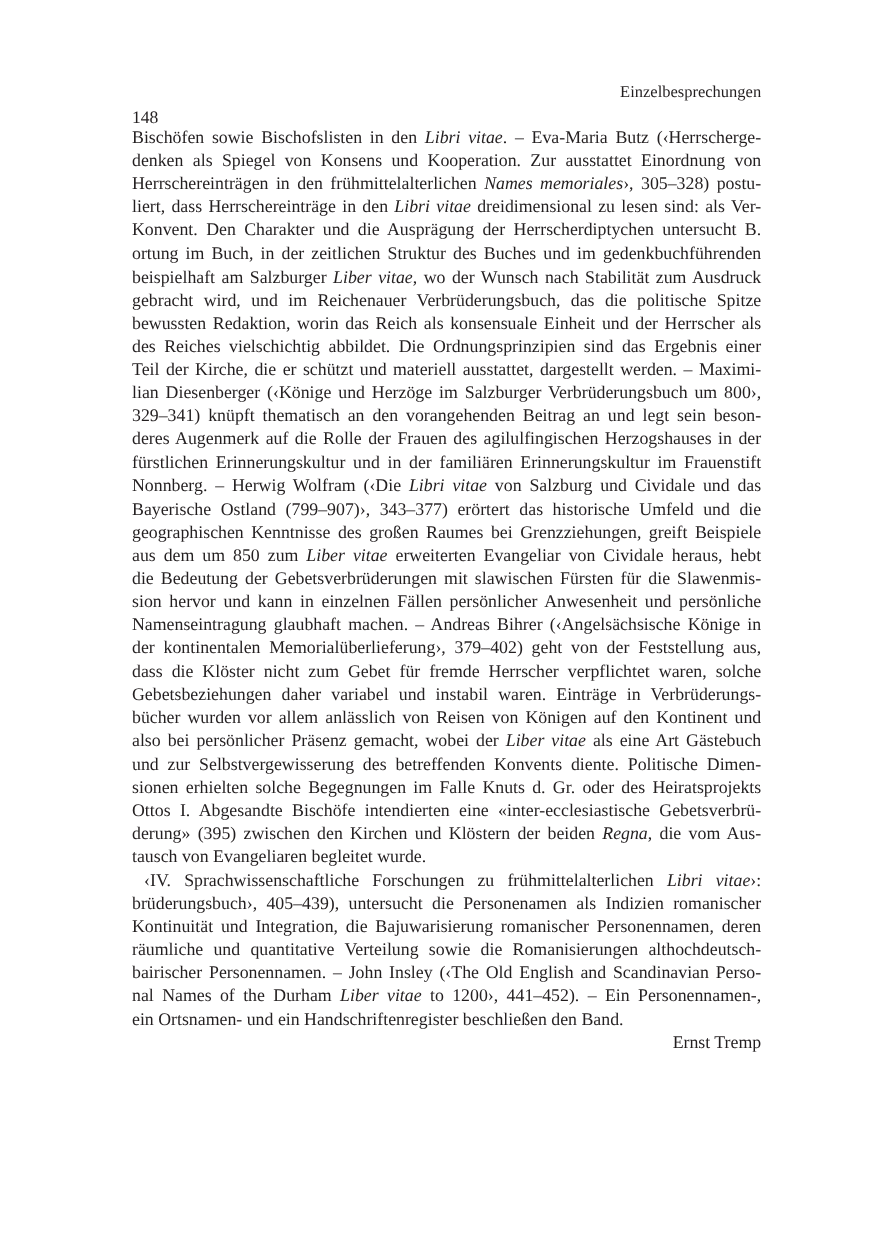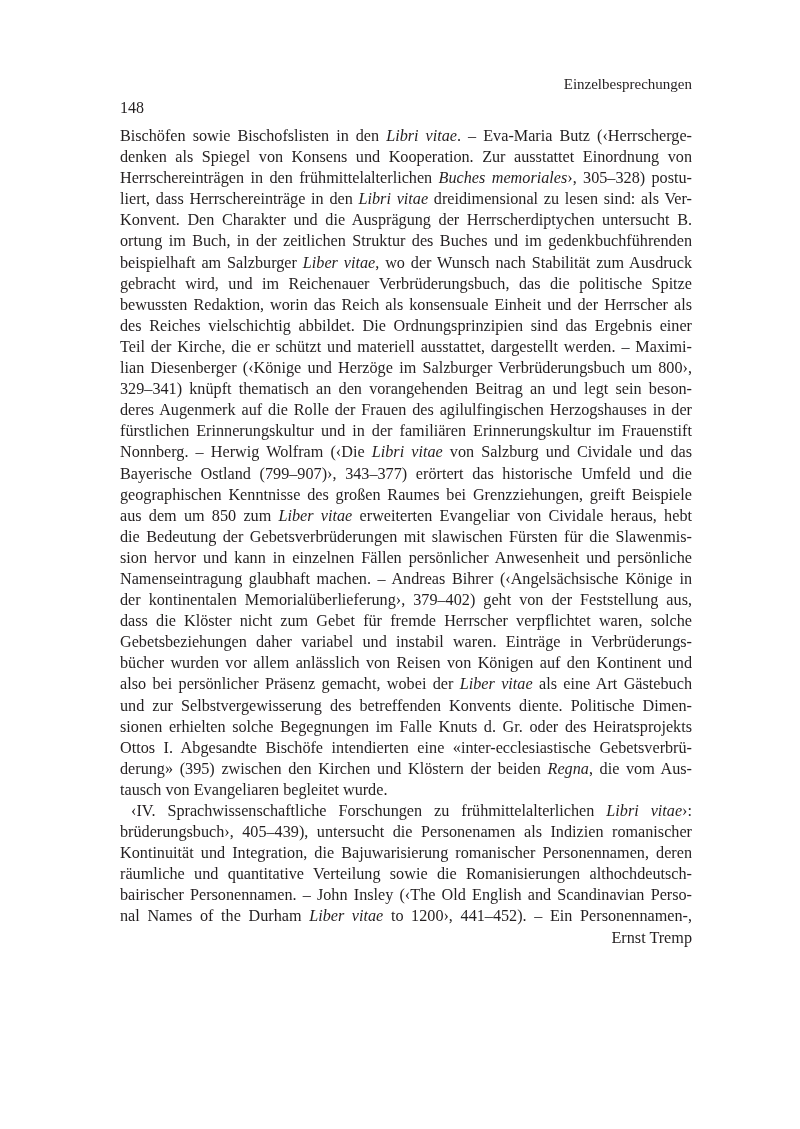--- a/index.html
+++ b/index.html
@@ -32,21 +32,21 @@
   }
   .section-title {
     position: absolute;
     right: 0;
     top: 0;
     font-size: 15px;
     font-family: Liberation Serif, serif;
   }
   .body-text {
     position: absolute;
-    top: 126px;
+    top: 115px;
     left: 120px;
     width: 572px;
     font-size: 16.2px;
     line-height: 21.1px;
   }
   .line {
     display: block;
     text-align: justify;
     text-align-last: justify;
     white-space: nowrap;
@@ -69,21 +69,21 @@
 <body>
 
 <div class="running-head">
   <span class="page-number">148</span>
   <span class="section-title">Einzelbesprechungen</span>
 </div>
 
 <div class="body-text" id="body-text">
     <div class="line"><span>Bischöfen sowie Bischofslisten in den </span><i>Libri vitae</i><span>. – Eva-Maria Butz (‹Herrscherge-</span></div>
     <div class="line"><span>denken als Spiegel von Konsens und Kooperation. Zur ausstattet Einordnung von</span></div>
-    <div class="line"><span>Herrschereinträgen in den frühmittelalterlichen </span><i>Buches memoriales</i><span>›, 305–328) postu-</span></div>
+    <div class="line"><span>Herrschereinträgen in den frühmittelalterlichen </span><i>Names memoriales</i><span>›, 305–328) postu-</span></div>
     <div class="line"><span>liert, dass Herrschereinträge in den </span><i>Libri vitae</i><span> dreidimensional zu lesen sind: als Ver-</span></div>
     <div class="line"><span>Konvent. Den Charakter und die Ausprägung der Herrscherdiptychen untersucht B.</span></div>
     <div class="line"><span>ortung im Buch, in der zeitlichen Struktur des Buches und im gedenkbuchführenden</span></div>
     <div class="line"><span>beispielhaft am Salzburger </span><i>Liber vitae</i><span>, wo der Wunsch nach Stabilität zum Ausdruck</span></div>
     <div class="line"><span>gebracht wird, und im Reichenauer Verbrüderungsbuch, das die politische Spitze</span></div>
     <div class="line"><span>bewussten Redaktion, worin das Reich als konsensuale Einheit und der Herrscher als</span></div>
     <div class="line"><span>des Reiches vielschichtig abbildet. Die Ordnungsprinzipien sind das Ergebnis einer</span></div>
     <div class="line"><span>Teil der Kirche, die er schützt und materiell ausstattet, dargestellt werden. – Maximi-</span></div>
     <div class="line"><span>lian Diesenberger (‹Könige und Herzöge im Salzburger Verbrüderungsbuch um 800›,</span></div>
     <div class="line"><span>329–341) knüpft thematisch an den vorangehenden Beitrag an und legt sein beson-</span></div>
@@ -105,14 +105,15 @@
     <div class="line"><span>sionen erhielten solche Begegnungen im Falle Knuts d. Gr. oder des Heiratsprojekts</span></div>
     <div class="line"><span>Ottos I. Abgesandte Bischöfe intendierten eine «inter-ecclesiastische Gebetsverbrü-</span></div>
     <div class="line"><span>derung» (395) zwischen den Kirchen und Klöstern der beiden </span><i>Regna</i><span>, die vom Aus-</span></div>
     <div class="line last"><span>tausch von Evangeliaren begleitet wurde.</span></div>
     <div class="line indent"><span>‹IV. Sprachwissenschaftliche Forschungen zu frühmittelalterlichen </span><i>Libri vitae</i><span>›:</span></div>
     <div class="line"><span>brüderungsbuch›, 405–439), untersucht die Personenamen als Indizien romanischer</span></div>
     <div class="line"><span>Kontinuität und Integration, die Bajuwarisierung romanischer Personennamen, deren</span></div>
     <div class="line"><span>räumliche und quantitative Verteilung sowie die Romanisierungen althochdeutsch-</span></div>
     <div class="line"><span>bairischer Personennamen. – John Insley (‹The Old English and Scandinavian Perso-</span></div>
     <div class="line"><span>nal Names of the Durham </span><i>Liber vitae</i><span> to 1200›, 441–452). – Ein Personennamen-,</span></div>
+    <div class="line last"><span>ein Ortsnamen- und ein Handschriftenregister beschließen den Band.</span></div>
     <div class="line signature">Ernst Tremp</div>
   </div>
 
 </body></html>

